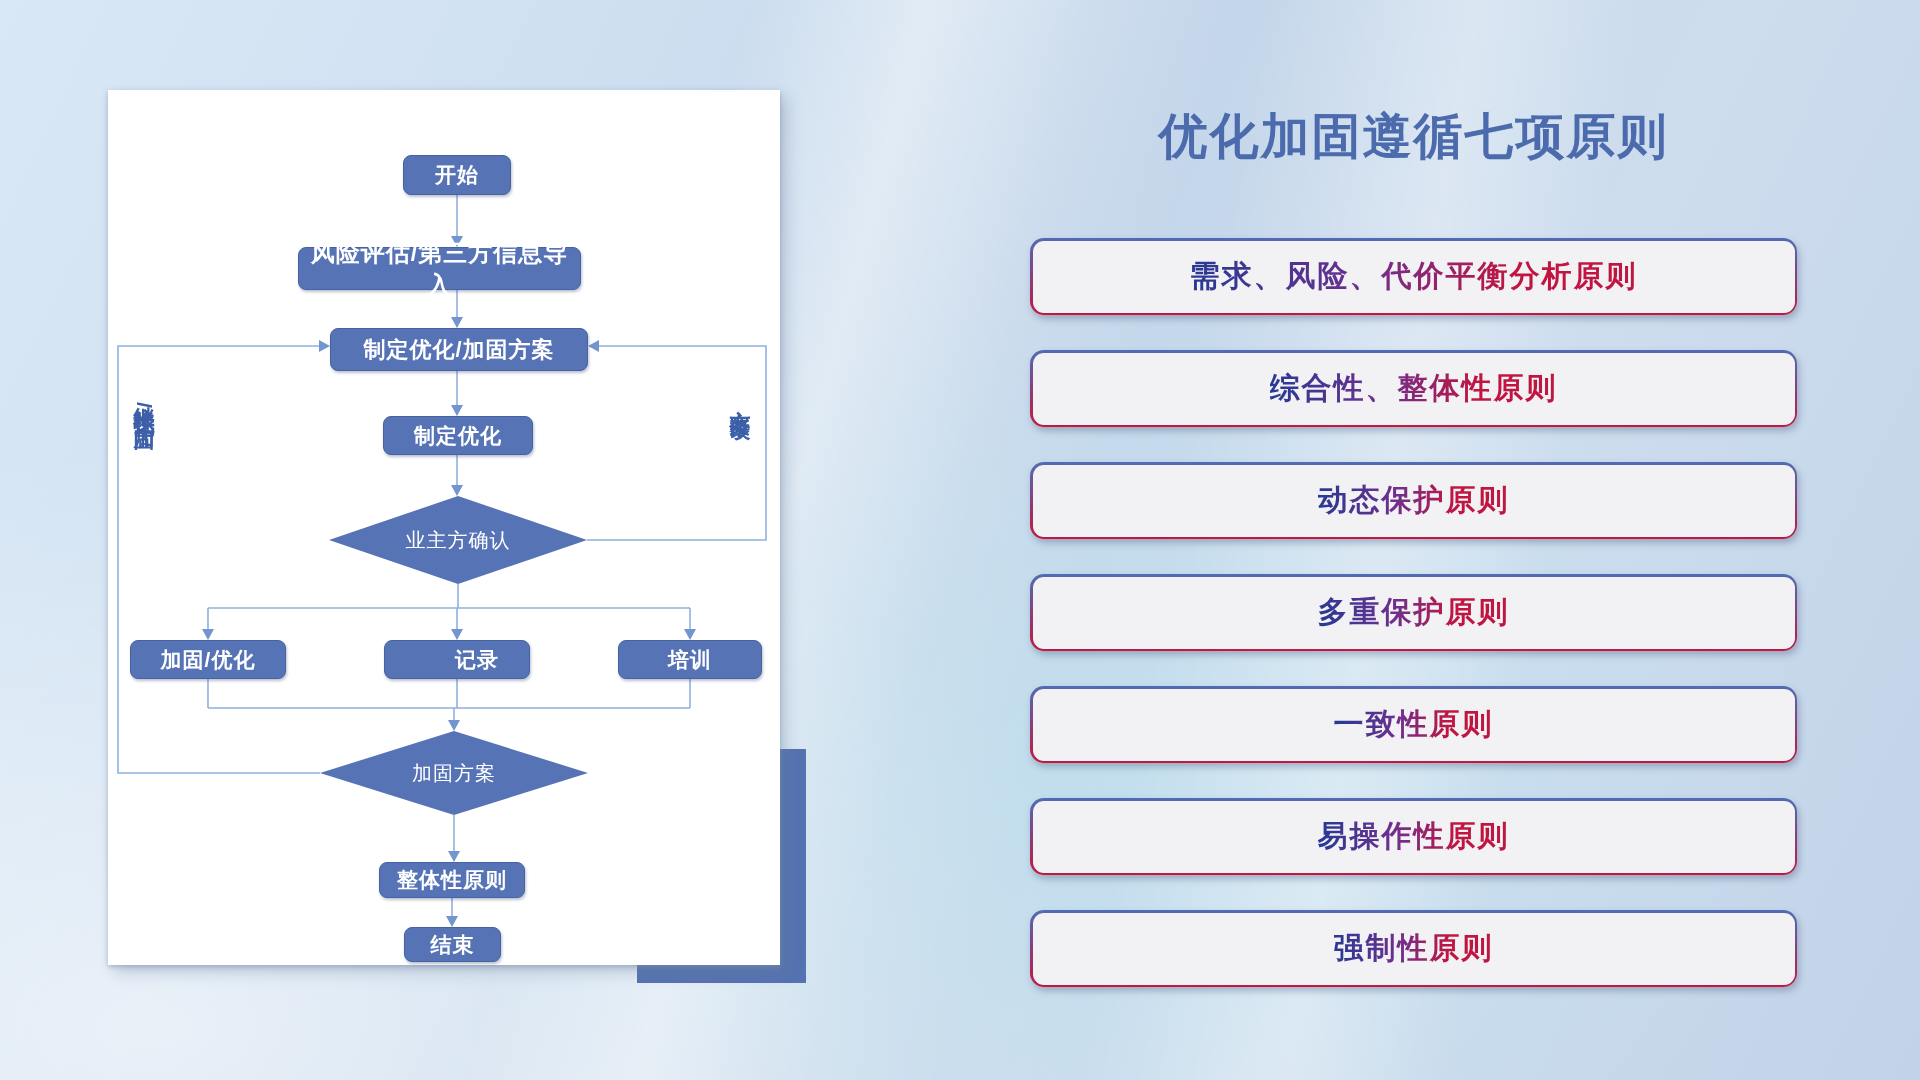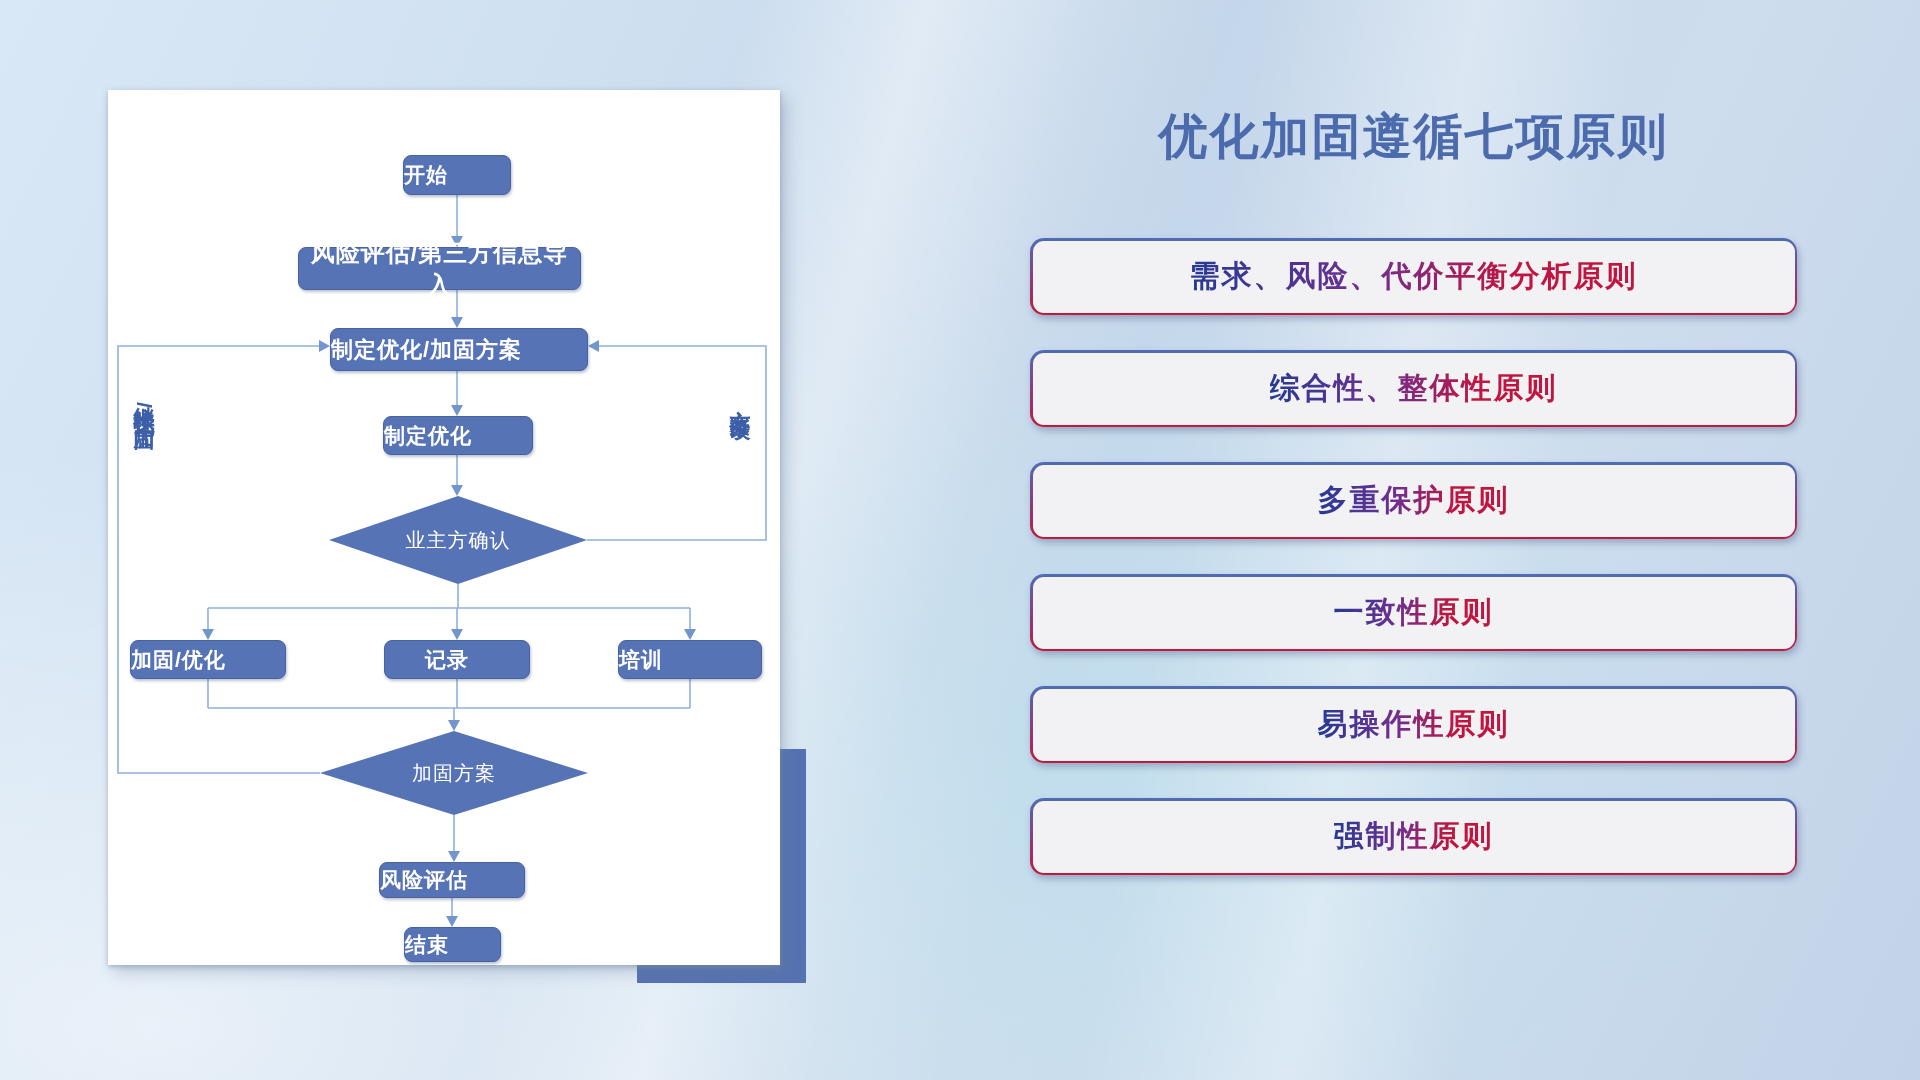--- a/index.html
+++ b/index.html
@@ -24,21 +24,21 @@
     background:#5572b1; z-index:1;
   }
   .card{
     position:absolute; left:108px; top:90px; width:672px; height:875px;
     background:#ffffff; z-index:2;
     box-shadow:0 2px 5px rgba(120,140,170,0.55), 7px 8px 14px rgba(110,130,160,0.30);
   }
   .flow-svg{ position:absolute; left:0; top:0; width:672px; height:875px; }
 
   .node{
-    position:absolute; display:flex; align-items:center; 
+    position:absolute; display:flex; align-items:center; justify-content:center;
     background:#5673b6; border:1px solid #47629f; border-radius:8px;
     color:#ffffff; font-weight:bold; font-size:21px; letter-spacing:1px;
     box-shadow:1px 2px 3px rgba(80,100,140,0.40); z-index:3; text-align:center;
   }
   .diamond{
     position:absolute; display:flex; align-items:center; justify-content:center;
     background:#5673b6; color:#fff; font-weight:normal; font-size:20px; letter-spacing:1px;
     clip-path:polygon(50% 0,100% 50%,50% 100%,0 50%); z-index:3;
   }
   .vlabel{
@@ -144,21 +144,21 @@
 
     <div class="node" style="left:510px;top:550px;width:144px;height:39px;">
       <span>培训</span>
     </div>
 
     <div class="diamond" style="left:212px;top:641px;width:268px;height:84px;">
       <span>加固方案</span>
     </div>
 
     <div class="node" style="left:271px;top:772px;width:146px;height:36px;">
-      <span>风险评估</span>
+      <span>整体性原则</span>
     </div>
 
     <div class="node" style="left:296px;top:837px;width:97px;height:35px;">
       <span>结束</span>
     </div>
 
     <div class="vlabel" style="left:22px;top:300px;">继续优化/加固</div>
 
     <div class="vlabel" style="left:618px;top:303px;">方案修改</div>
   </div>
@@ -171,20 +171,25 @@
         <span class="p-text">需求、风险、代价平衡分析原则</span>
       </div>
     </div>
     <div class="p-box">
       <div class="p-inner">
         <span class="p-text">综合性、整体性原则</span>
       </div>
     </div>
     <div class="p-box">
       <div class="p-inner">
+        <span class="p-text">动态保护原则</span>
+      </div>
+    </div>
+    <div class="p-box">
+      <div class="p-inner">
         <span class="p-text">多重保护原则</span>
       </div>
     </div>
     <div class="p-box">
       <div class="p-inner">
         <span class="p-text">一致性原则</span>
       </div>
     </div>
     <div class="p-box">
       <div class="p-inner">

